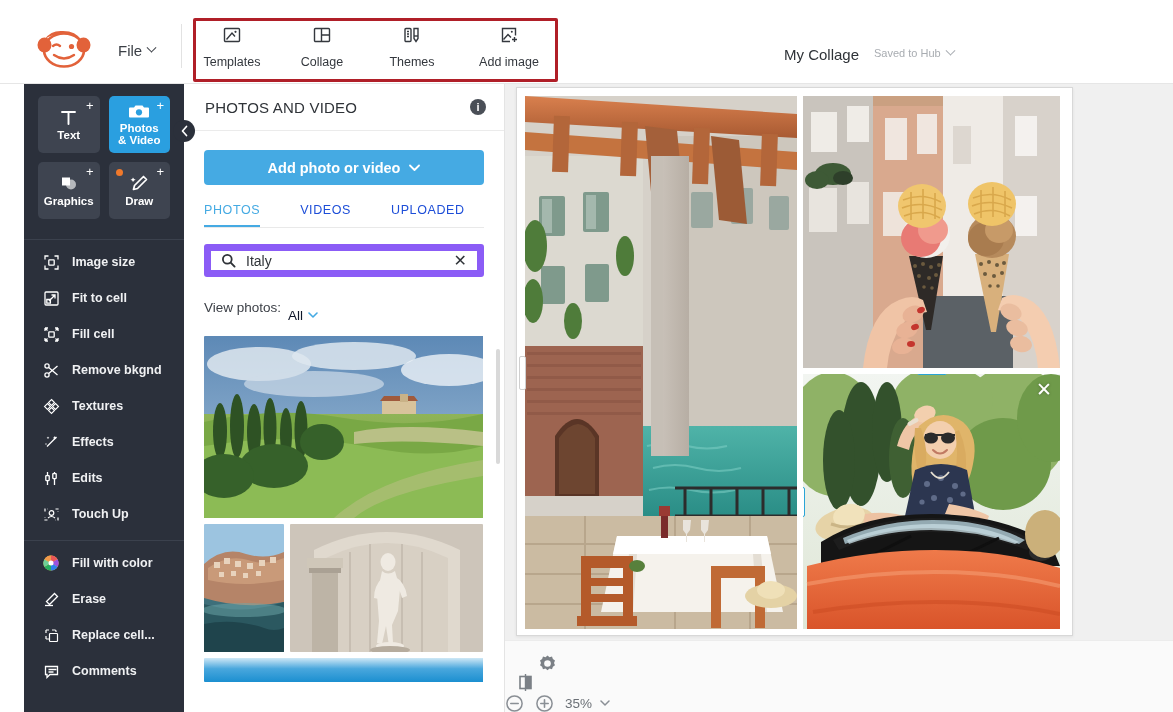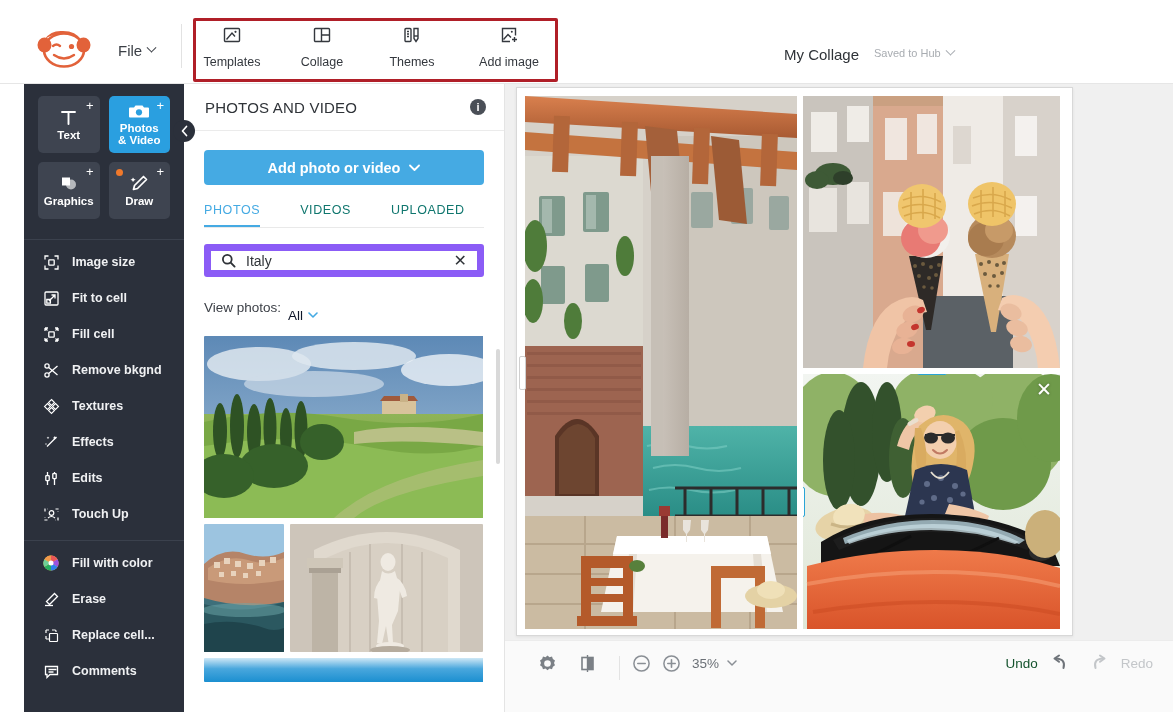--- a/index.html
+++ b/index.html
@@ -121,21 +121,21 @@
   }
   .addbtn {
     margin: 19px 20px 0 20px; height: 35px; border-radius: 4px; background: #45aae3;
     color: #fff; font-size: 14.5px; font-weight: bold;
     display:flex; align-items:center; justify-content:center; gap: 9px; cursor:pointer;
   }
   .tabs {
     margin: 14px 20px 0 20px; display:flex; gap: 0; border-bottom: 1px solid #e9e9e9;
   }
   .tab {
-    font-size: 12.5px; letter-spacing: .6px; color: #0f766e; padding: 4px 0 8px 0;
+    font-size: 12.5px; letter-spacing: .6px; color: #1d4ed8; padding: 4px 0 8px 0;
     cursor:pointer; margin-right: 40px;
   }
   .tab.active { color: #45aae3; border-bottom: 2px solid #45aae3; margin-right: 40px;}
   .searchbox {
     margin: 16px 20px 0 20px; height: 33px; border: 7px solid #8b5cf6; border-radius: 3px;
     display:flex; align-items:center; padding: 0 10px; gap: 10px;
   }
   .searchbox input {
     border:none; outline:none; flex:1; font-size: 14px; color:#2f3338;
     font-family: "Liberation Sans", sans-serif; background:transparent;
@@ -194,21 +194,21 @@
   }
   .canvas-left-handle {
     position:absolute; left: 14px; top: 272px; width: 7px; height: 34px;
     background:#fff; border:1px solid #cfcfcf; border-radius:2px;
   }
 
   
   .bottombar {
     position:absolute; left: 505px; top: 640px; width: 668px; height: 72px;
     background:#fafafa; border-top: 1px solid #ececec;
-    display:flex; align-items: flex-start; padding-top: 13px;
+    display:flex; align-items: flex-start; padding-top: 13px; flex-direction: column;
   }
   .bb-icon { width: 40px; display:flex; justify-content:center; cursor:pointer; }
   .bb-div { width:1px; height: 24px; background:#e3e3e3; margin: 2px 12px 0 12px; }
   .zoomgrp { display:flex; align-items:center; gap: 11px; }
   .zbtn { cursor:pointer; display:flex; }
   .zval { font-size: 13.5px; color:#6b7076; display:flex; align-items:center; gap: 8px; cursor:pointer;}
   .undogrp { margin-left:auto; display:flex; align-items:center; gap: 9px; padding-right: 20px; }
   .ulabel { font-size: 13.5px; color:#14532d; }
   .ulabel.dim { color: #c3c6c9; }
 </style>

